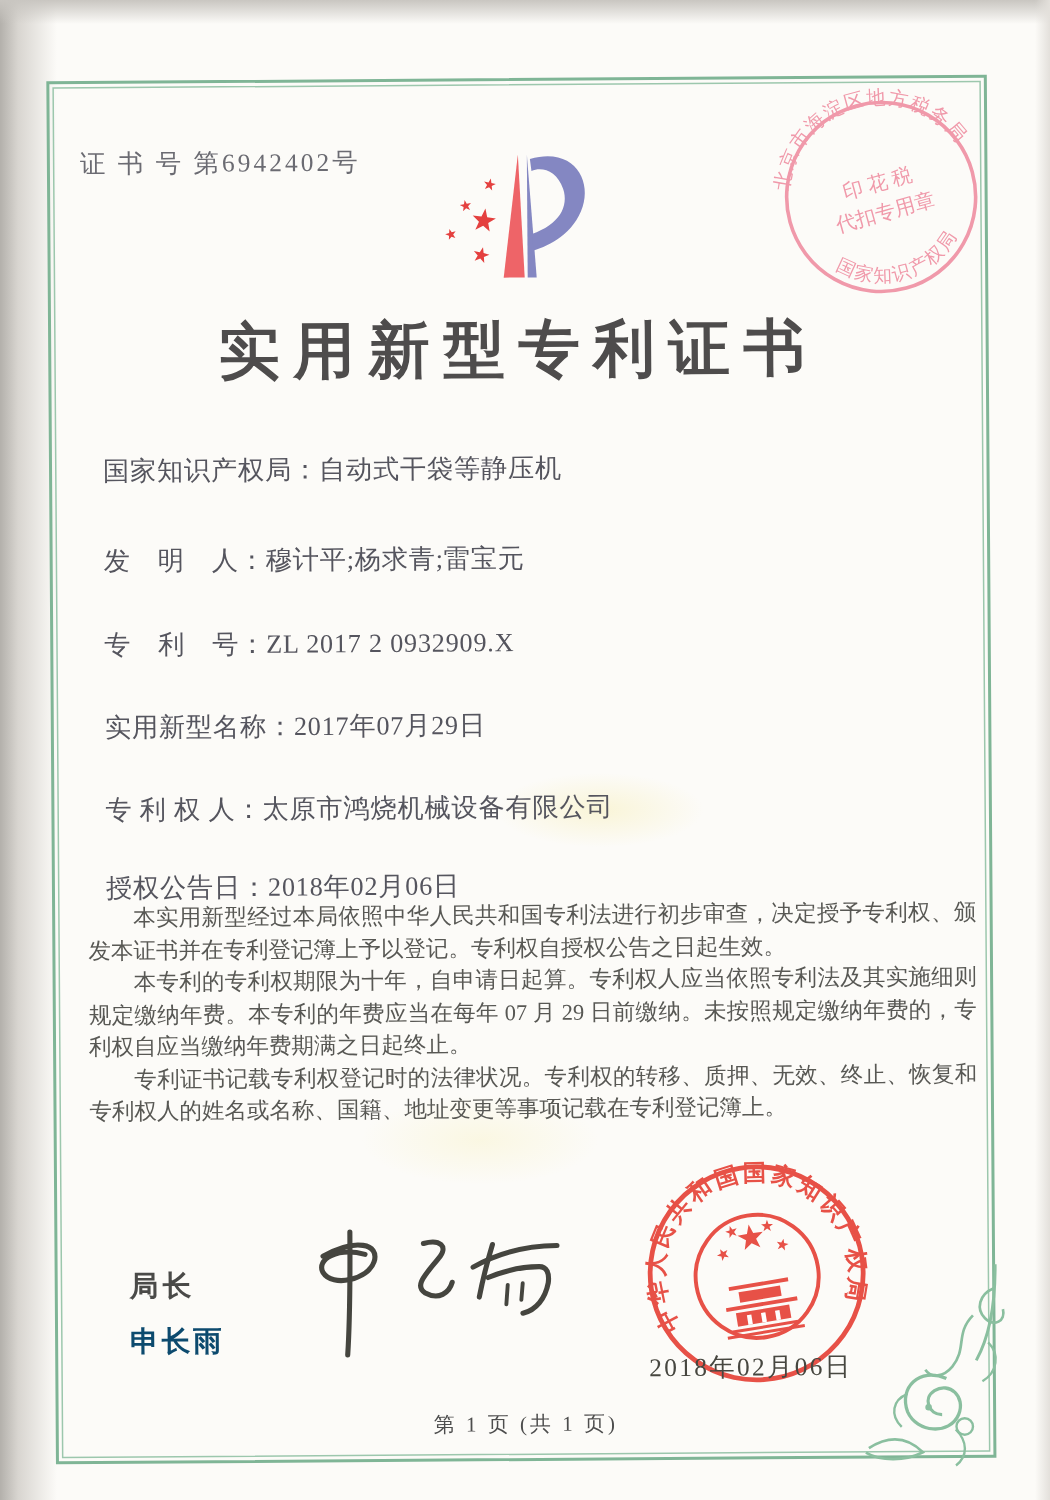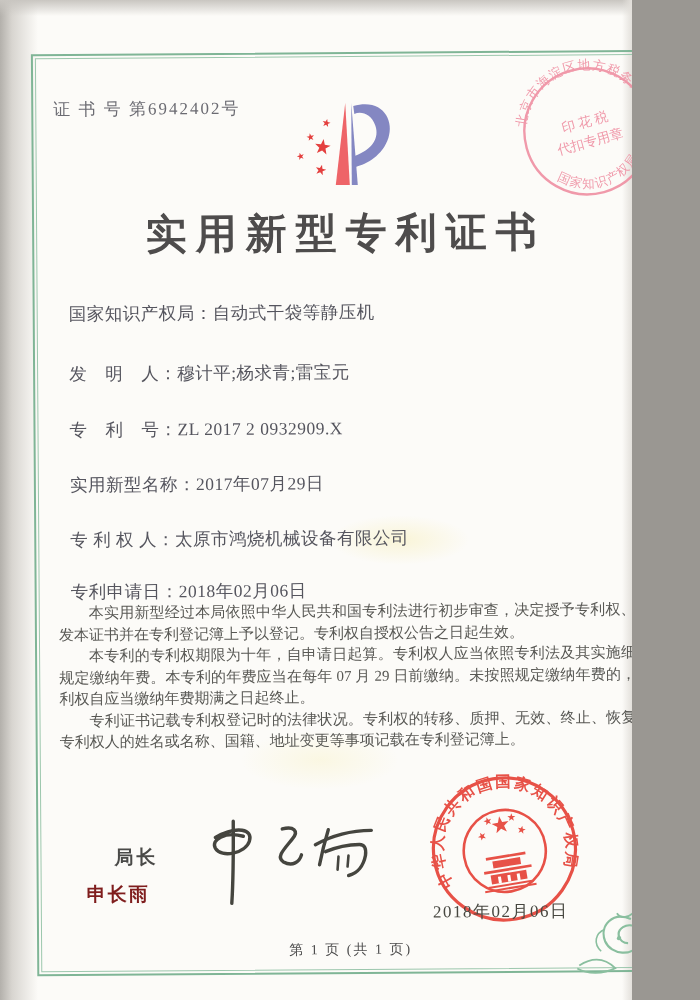--- a/index.html
+++ b/index.html
@@ -1,17 +1,17 @@
 <!DOCTYPE html>
 <html><head>
 <meta charset="utf-8">
 <style>
   html,body{margin:0;padding:0;background:#9a9792;}
   .page{
-    position:relative;width:632px;height:1000px;overflow:hidden;
+    position:relative;width:700px;height:1000px;overflow:hidden;
     background:#fcfbf8;
     font-family:"Liberation Serif","DejaVu Serif",serif;
   }
   
   .scan-left{position:absolute;left:0;top:0;width:40px;height:1000px;
     background:linear-gradient(90deg,#b3b0ab 0,#d8d5d0 12px,rgba(250,249,246,0) 38px);}
   .scan-top{position:absolute;left:0;top:0;width:700px;height:18px;
     background:linear-gradient(180deg,#c9c6c1 0,rgba(250,249,246,0) 16px);}
   .scan-right{position:absolute;right:0;top:0;width:10px;height:1000px;
     background:linear-gradient(270deg,#e3e0db 0,rgba(250,249,246,0) 10px);}
@@ -33,22 +33,22 @@
   .title{position:absolute;left:34px;top:206px;width:627px;text-align:center;
     font-size:41px;font-weight:600;color:#4e4c4c;letter-spacing:9px;}
 
   .field{position:absolute;left:70px;font-size:17.5px;color:#55555e;letter-spacing:.5px;white-space:nowrap;}
   .f1{top:300px}.f2{top:360px}.f3{top:416px}.f4{top:471px}.f5{top:526px}.f6{top:578px}
 
   .bodytext{position:absolute;left:58px;top:601px;width:592px;
     font-size:15px;line-height:21.5px;color:#585854;text-align:justify;}
   .bodytext p{margin:0;text-indent:2em;}
 
-  .officer-title{position:absolute;left:84px;top:843px;font-size:19px;font-weight:700;color:#4a4a48;letter-spacing:3px;margin-left:28px;}
-  .officer-name{position:absolute;left:84px;top:880px;font-size:19px;font-weight:700;color:#7f1d1d;letter-spacing:2px;text-align:center;}
+  .officer-title{position:absolute;left:84px;top:843px;font-size:19px;font-weight:700;color:#4a4a48;letter-spacing:3px;}
+  .officer-name{position:absolute;left:84px;top:880px;font-size:19px;font-weight:700;color:#0c4a6e;letter-spacing:2px;text-align:center;}
 
   .signature{position:absolute;left:185px;top:810px;width:200px;height:105px;}
 
   .tax-stamp{position:absolute;left:513px;top:56px;width:154px;height:154px;transform:rotate(-15deg);opacity:.9;}
   .cnipa-seal{position:absolute;left:424px;top:772px;width:156px;height:156px;transform:rotate(-9deg);opacity:.93;}
   .seal-date{position:absolute;left:430px;top:901px;font-size:17px;color:#474740;letter-spacing:1.5px;}
 
   .ornament{position:absolute;left:568px;top:843px;width:100px;height:140px;}
 
   .footer{position:absolute;left:34px;top:941px;width:627px;text-align:center;
@@ -94,21 +94,21 @@
       </g>
     </svg>
 
     <div class="title">实用新型专利证书</div>
 
     <div class="field f1"><span>国家知识产权局：</span><span>自动式干袋等静压机</span></div>
     <div class="field f2"><span>发　明　人：</span><span>穆计平;杨求青;雷宝元</span></div>
     <div class="field f3"><span>专　利　号：</span><span>ZL 2017 2 0932909.X</span></div>
     <div class="field f4"><span>实用新型名称：</span><span>2017年07月29日</span></div>
     <div class="field f5"><span>专 利 权 人：</span><span>太原市鸿烧机械设备有限公司</span></div>
-    <div class="field f6"><span>专利申请日：</span><span>2018年02月06日</span></div>
+    <div class="field f6"><span>授权公告日：</span><span>2018年02月06日</span></div>
 
     <div class="bodytext">
       <p>本实用新型经过本局依照中华人民共和国专利法进行初步审查，决定授予专利权、颁发本证书并在专利登记簿上予以登记。专利权自授权公告之日起生效。</p>
       <p>本专利的专利权期限为十年，自申请日起算。专利权人应当依照专利法及其实施细则规定缴纳年费。本专利的年费应当在每年 07 月 29 日前缴纳。未按照规定缴纳年费的，专利权自应当缴纳年费期满之日起终止。</p>
       <p>专利证书记载专利权登记时的法律状况。专利权的转移、质押、无效、终止、恢复和专利权人的姓名或名称、国籍、地址变更等事项记载在专利登记簿上。</p>
     </div>
 
     <div class="officer-title">局长</div>
     <div class="officer-name">申长雨</div>
 

